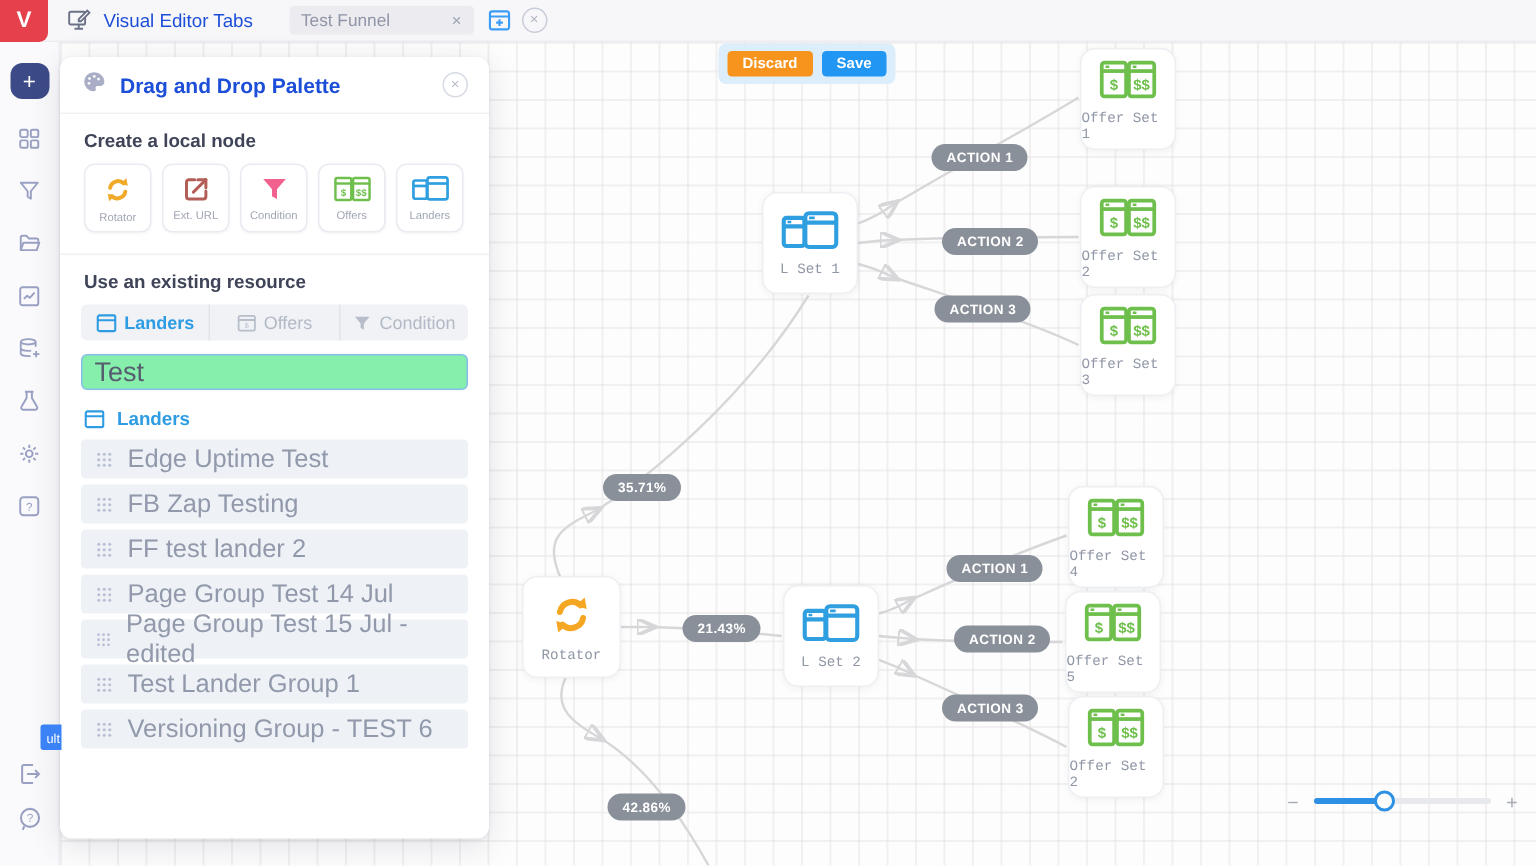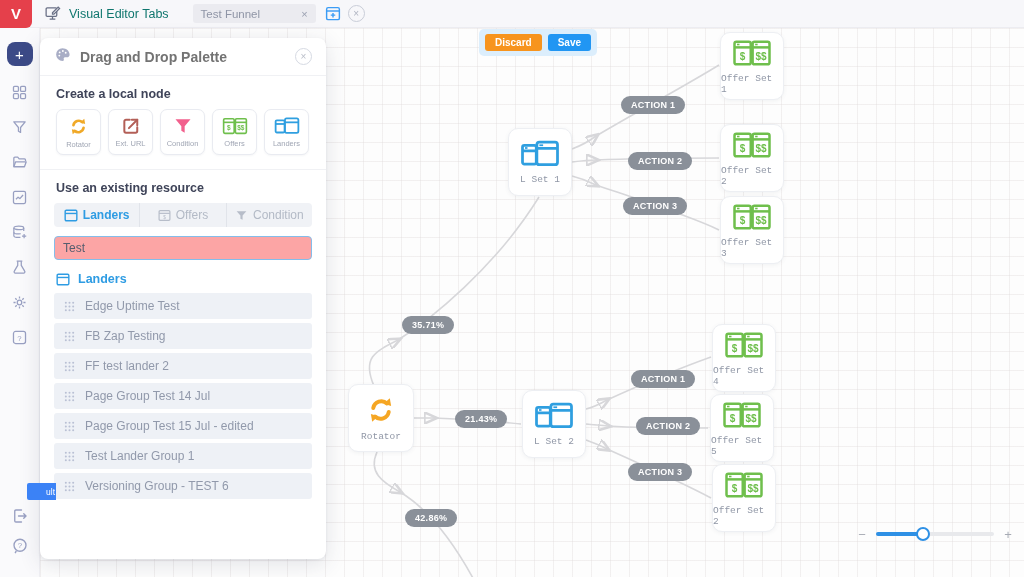--- a/index.html
+++ b/index.html
@@ -20,21 +20,21 @@
   svg.edges path { fill:none; stroke:#d7d7da; stroke-width:1.6; }
 
   
   .topbar { position:absolute; left:0; top:0; width:1024px; height:28px;
     background:#f7f7fa; border-bottom:1px solid #ececf1; z-index:6;
     display:flex; align-items:center; }
   .logo { width:32px; height:28px; background:#e5404b; border-radius:0 0 6px 0;
     display:flex; align-items:center; justify-content:center;
     color:#fff; font-weight:bold; font-size:15px; flex:0 0 auto; cursor:pointer; }
   .tb-icon { margin-left:12px; display:flex; align-items:center; }
-  .tb-title { margin-left:8px; font-size:12.5px; color:#0f766e; }
+  .tb-title { margin-left:8px; font-size:12.5px; color:#1d4ed8; }
   .tb-tab { margin-left:24px; width:123px; height:19px; background:#ebebf0;
     border-radius:3px; display:flex; align-items:center; padding:0 8px;
     font-size:11.5px; color:#8f95a6; cursor:pointer;justify-content:space-between; }
   .tb-tab .x { margin-left:auto; color:#9aa0b0; font-size:11px; }
   .tb-new { margin-left:8px; cursor:pointer; display:flex; }
   .tb-close { margin-left:6px; cursor:pointer; width:17px; height:17px;
     border:1px solid #c9cdd8; border-radius:50%; color:#b0b5c2;
     font-size:10px; display:flex; align-items:center; justify-content:center; }
 
   
@@ -49,49 +49,49 @@
   .sb-bottom { margin-top:auto; margin-bottom:10px; display:flex;
     flex-direction:column; align-items:center; }
   .sb-bottom .sb-ic { margin-top:0; margin-bottom:12px; }
 
   
   .palette { position:absolute; left:40px; top:38px; width:286px; height:521px;
     background:#fff; border-radius:8px; z-index:10;
     box-shadow:0 5px 22px rgba(55,65,90,.14), 0 1px 3px rgba(55,65,90,.08); }
   .pal-head { height:38px; border-bottom:1px solid #f0f1f4; display:flex;
     align-items:center; padding:0 14px; }
-  .pal-title { margin-left:9px; font-size:14px; font-weight:bold; color:#737373; }
+  .pal-title { margin-left:9px; font-size:14px; font-weight:bold; color:#1d4ed8; }
   .pal-close { margin-left:auto; width:17px; height:17px; border:1px solid #d6dae3;
     border-radius:50%; color:#b9bec9; font-size:10px; display:flex;
     align-items:center; justify-content:center; cursor:pointer; }
   .pal-section-label { margin:11px 16px 8px; font-size:12.5px; font-weight:bold; color:#3f4459; }
   .node-btn-row { display:flex; gap:7px; padding:0 16px 14px;
     border-bottom:1px solid #f0f1f4; }
   .node-btn { width:45px; height:46px; background:#fff; border:1px solid #e9ebf1;
     border-radius:7px; display:flex; flex-direction:column; align-items:center;
     justify-content:center; gap:3px; cursor:pointer;
     box-shadow:0 1px 2px rgba(60,70,90,.05); }
   .node-btn .lbl { font-size:7.5px; color:#a0a6b4; }
   .res-tabs { margin:8px 14px 0; height:24px; background:#f0f2f6; border-radius:4px;
     display:flex; align-items:stretch; }
   .res-tab { flex:1; display:flex; align-items:center; justify-content:center;
     gap:5px; font-size:12px; color:#b3bac6; cursor:pointer; }
   .res-tab + .res-tab { border-left:1px solid #e1e4ea; }
   .res-tab.active { color:#2e9ce3; font-weight:bold; }
   .pal-search { margin:9px 14px 0; width:258px; height:24px;
     border:1.5px solid #84bdea; border-radius:4px; padding:0 8px;
-    font-size:12px; color:#565d6e; font-family:"Liberation Sans",sans-serif;
-    outline:none; background:#fca5a5; }
+    font-size:18px; color:#565d6e; font-family:"Liberation Sans",sans-serif;
+    outline:none; background:#86efac; }
   .sec-head { display:flex; align-items:center; gap:8px; margin:12px 16px 7px;
     font-size:12.5px; font-weight:bold; color:#2e9ce3; }
   .pal-item { margin:0 14px 4px; height:26px; background:#eef1f6; border-radius:3px;
     display:flex; align-items:center; padding:0 10px; gap:10px; cursor:grab; }
-  .pal-item .txt { font-size:12px; color:#9199ab; }
-
-  .clip-badge { position:absolute; left:27px; top:483px; width:29px; height:17px;
+  .pal-item .txt { font-size:17px; color:#9199ab; }
+
+  .clip-badge { position:absolute; left:27px; top:483px; width:14px; height:17px;
     background:#3b82f6; border-radius:2px 0 0 2px; color:#fff; font-size:8.5px;
     display:flex; align-items:center; justify-content:flex-end; z-index:11;
     overflow:hidden; padding-right:1px; }
 
   
   .savebar { position:absolute; left:479px; top:29px; height:27px; z-index:4;
     background:#dceefc; border-radius:5px; display:flex; align-items:center;
     padding:0 6px; gap:6px; }
   .btn { border:none; border-radius:3px; color:#fff; font-size:10px;
     font-weight:bold; height:17px; padding:0 10px; cursor:pointer;
@@ -611,14 +611,14 @@
       <span class="nlabel">Offer Set 2</span>
     </div>
     <div class="fbadge" style="left: 621px; top: 96px;">ACTION 1</div>
     <div class="fbadge" style="left: 628px; top: 152px;">ACTION 2</div>
     <div class="fbadge" style="left: 623px; top: 197px;">ACTION 3</div>
     <div class="fbadge" style="left: 402px; top: 316px;">35.71%</div>
     <div class="fbadge" style="left: 455px; top: 410px;">21.43%</div>
     <div class="fbadge" style="left: 631px; top: 370px;">ACTION 1</div>
     <div class="fbadge" style="left: 636px; top: 417px;">ACTION 2</div>
     <div class="fbadge" style="left: 628px; top: 463px;">ACTION 3</div>
-    <div class="fbadge" style="left: 405px; top: 509px;">42.86%</div>
+    <div class="fbadge" style="left: 405px; top: 529px;">42.86%</div>
   </div>
 
 </body></html>

